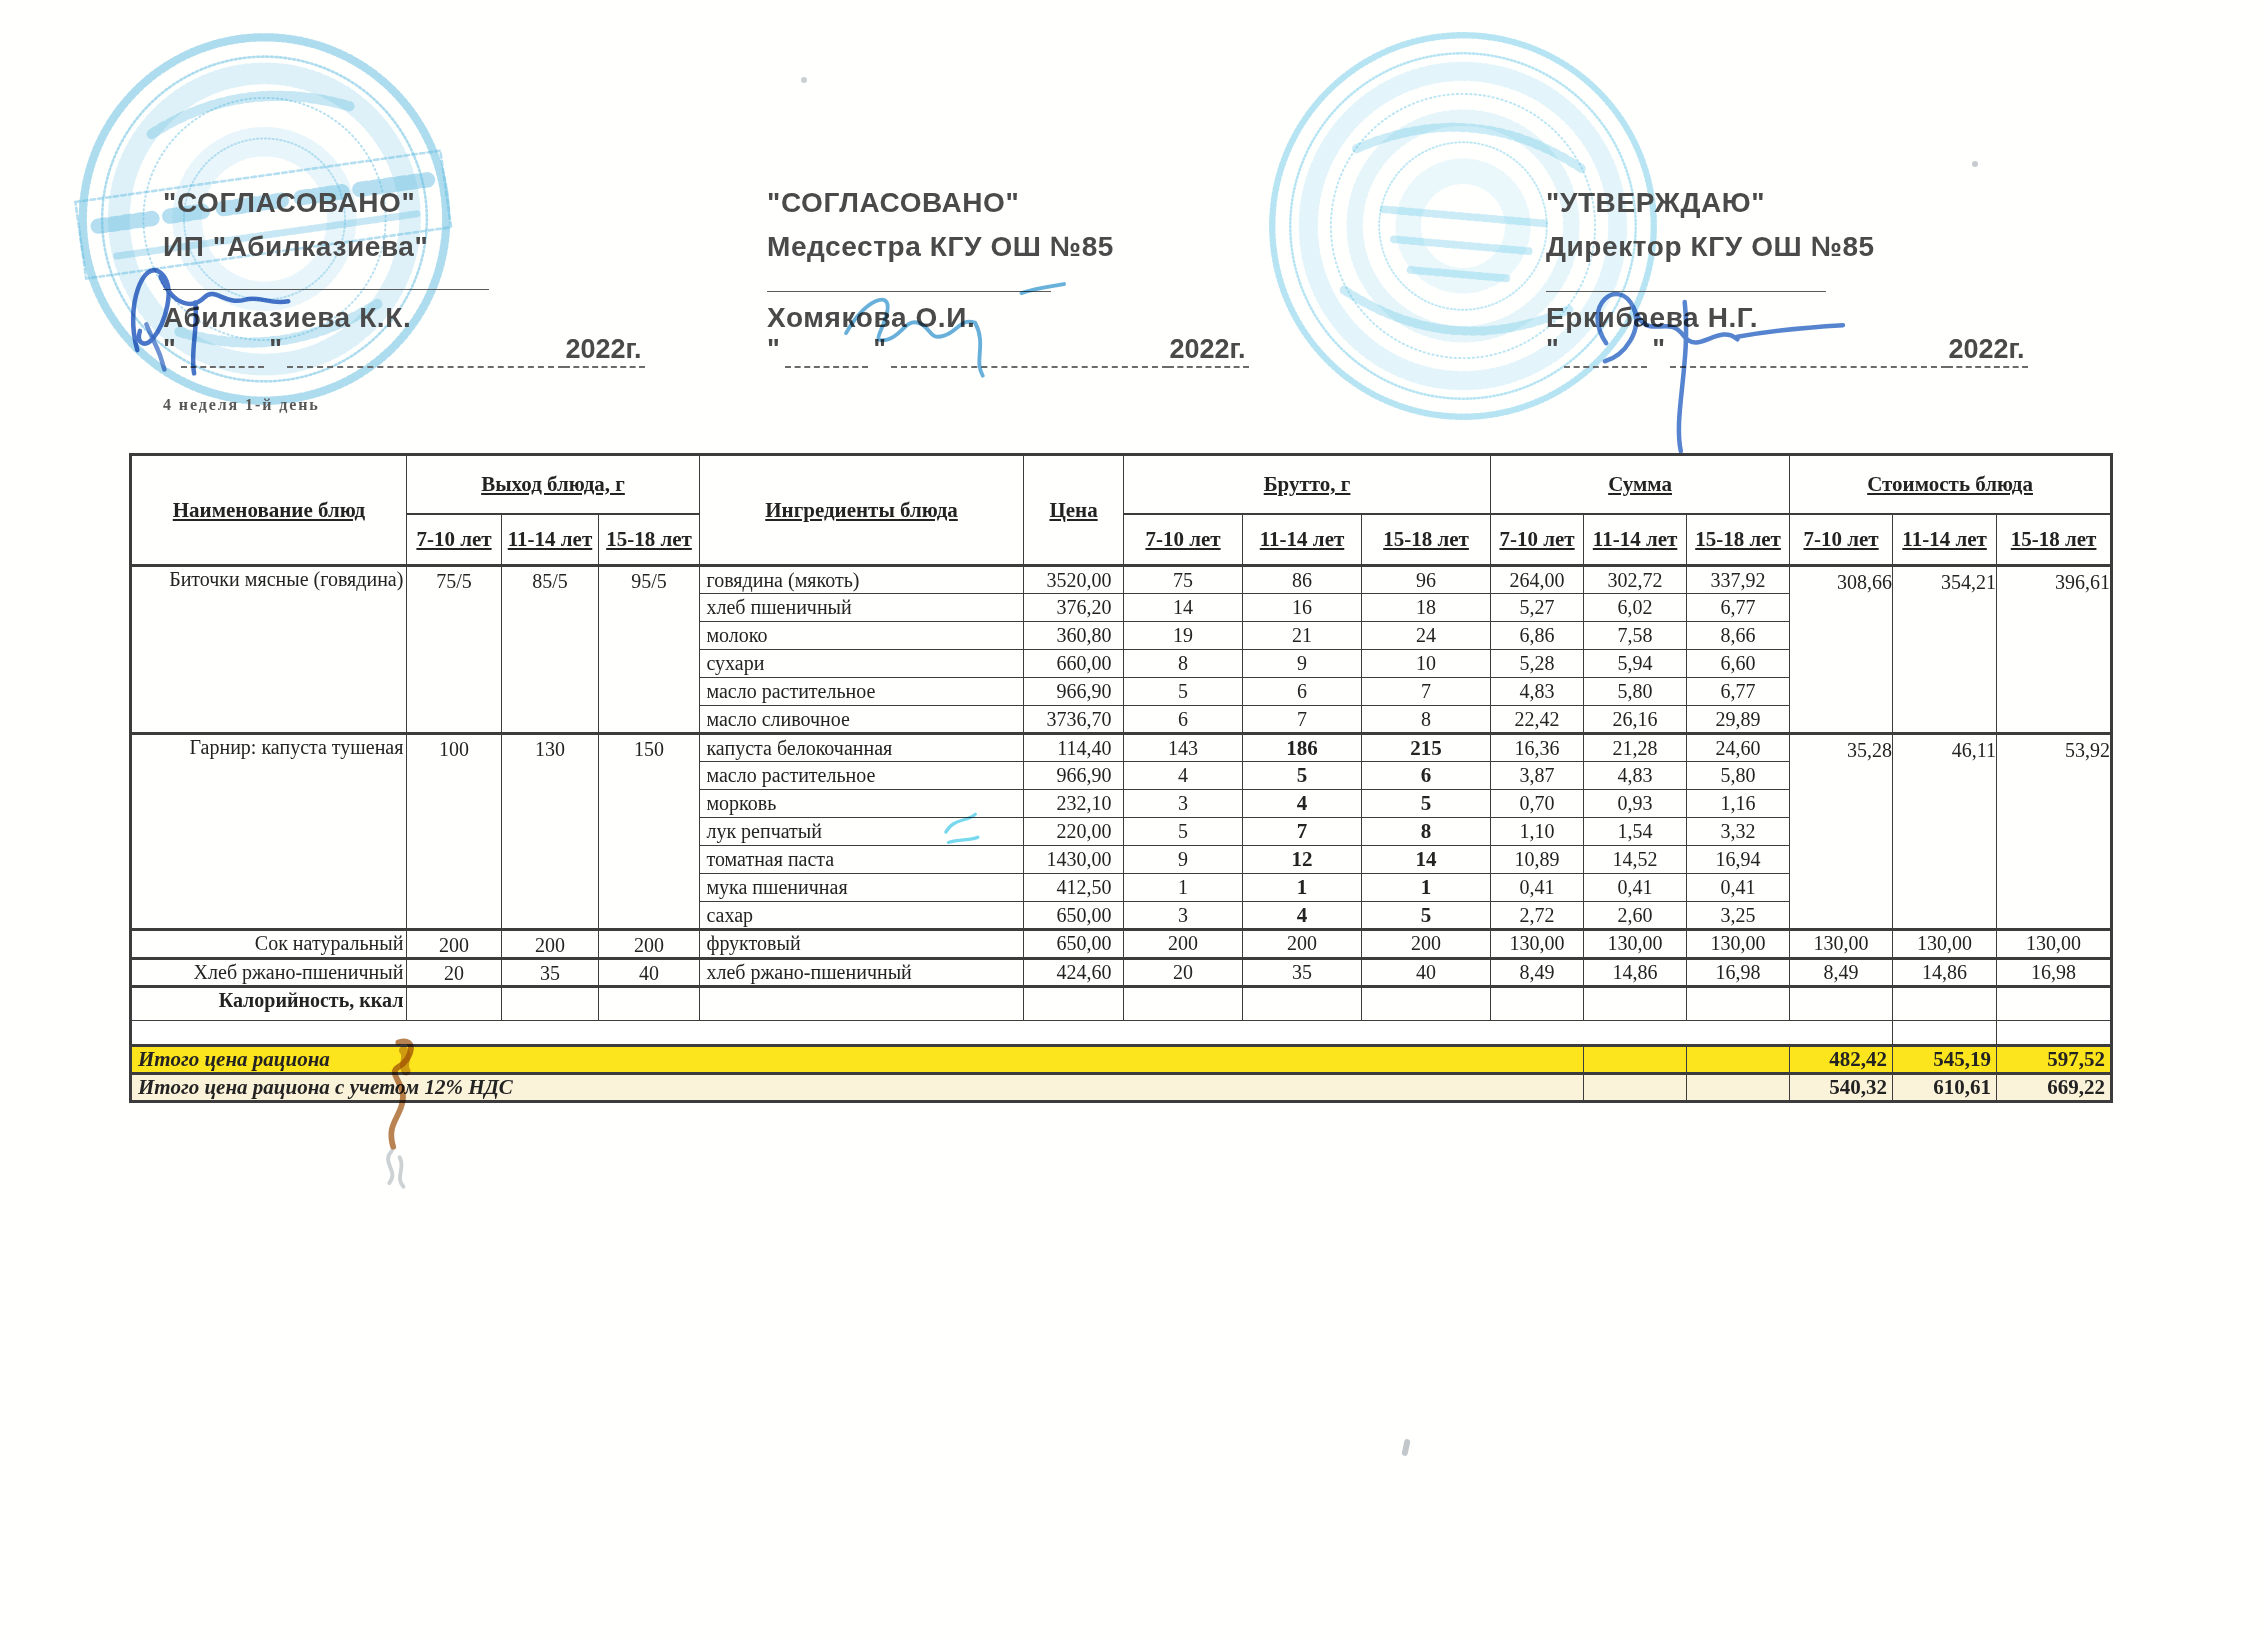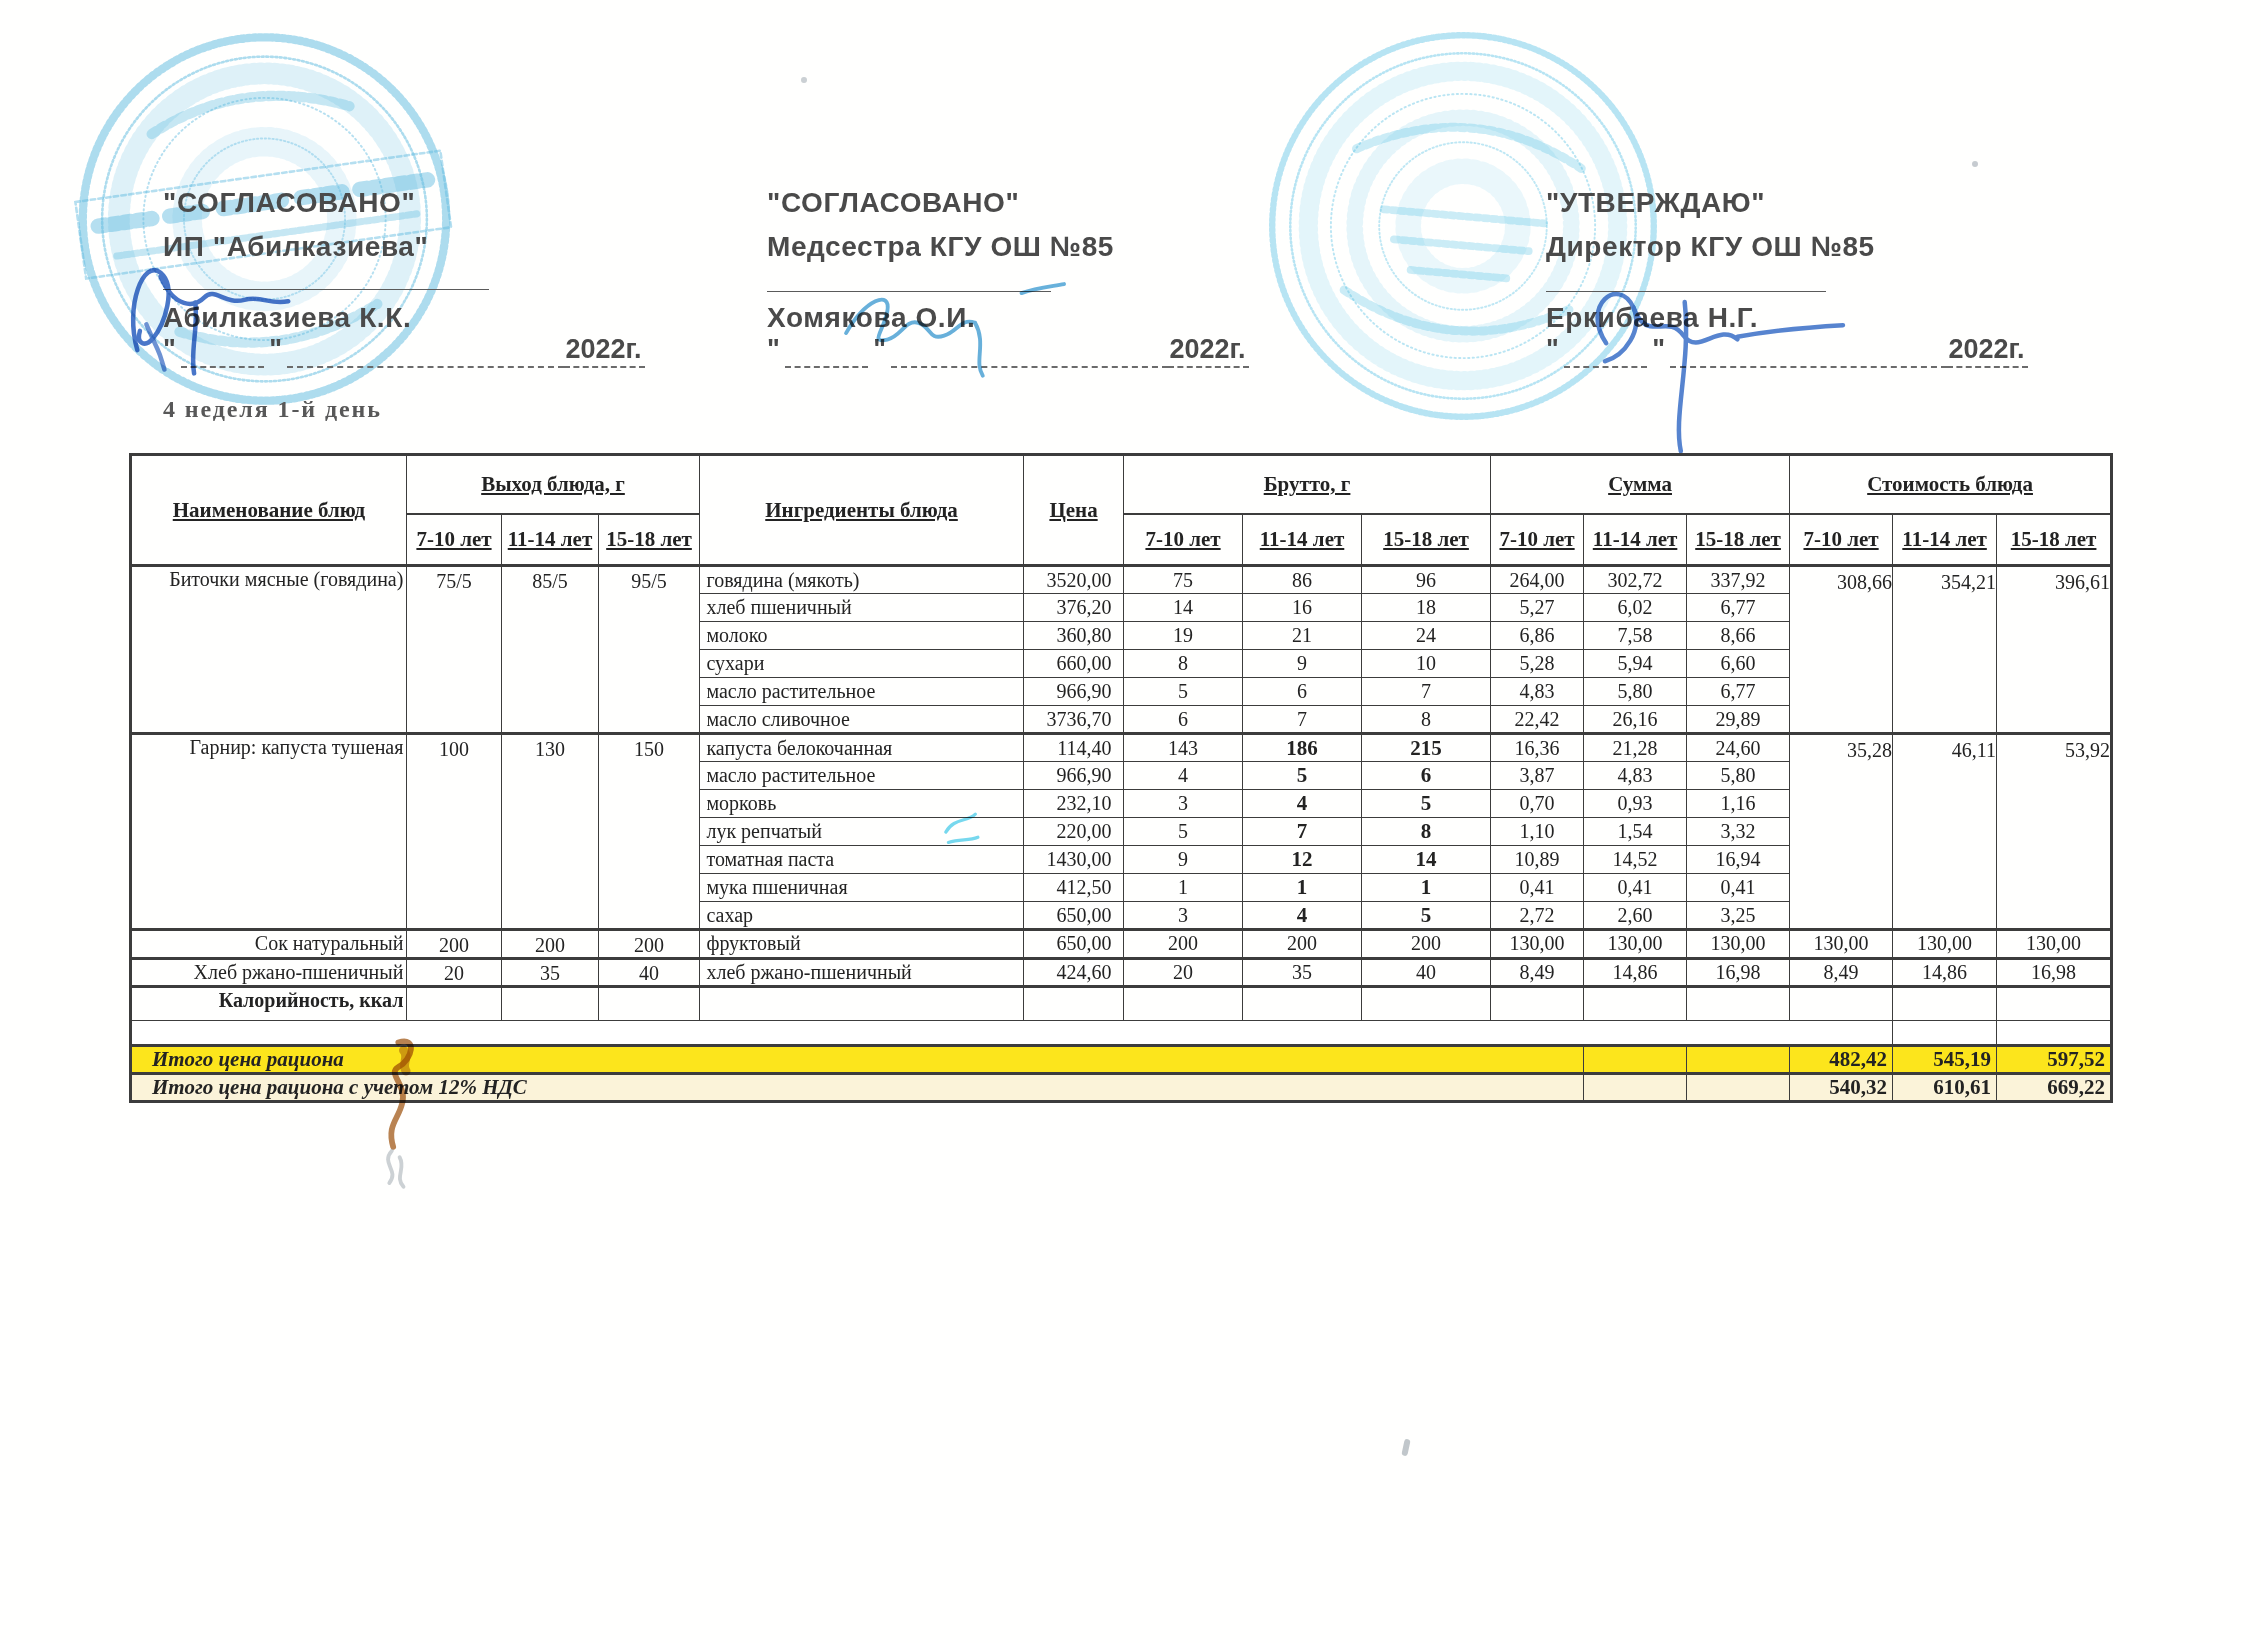--- a/index.html
+++ b/index.html
@@ -23,21 +23,21 @@
   .appr-subtitle{font-size:28px;font-weight:700;color:var(--header-text);margin-top:11.6px;letter-spacing:0.6px;}
   .appr-name{position:absolute;top:115px;left:0;font-size:28px;font-weight:700;color:var(--header-text);letter-spacing:0.6px;}
   .sig-rule{position:absolute;top:102px;left:0;height:0;border-top:1.9px solid #5a5a5a;}
   .appr-date{position:absolute;top:147px;left:0;font-size:27px;font-weight:700;color:var(--header-text);white-space:nowrap;}
   .dq{display:inline-block;}
   .du{display:inline-block;height:28px;border-bottom:2.6px dashed #6b6b6b;margin:0 5.2px;vertical-align:bottom;}
   .du.short{width:83px;}
   .du.long{width:277px;margin-right:0;}
   .dy{display:inline-block;border-bottom:2.6px dashed #6b6b6b;padding:0 3.9px 1.3px 1.3px;}
 
-  .week-label{position:absolute;left:163px;top:396px;font-family:"Liberation Serif","DejaVu Serif",serif;font-weight:700;font-size:24px;color:#585858;letter-spacing:1.9px;}
+  .week-label{position:absolute;left:163px;top:396px;font-family:"Liberation Serif","DejaVu Serif",serif;font-weight:700;font-size:16px;color:#585858;letter-spacing:1.9px;}
 
   
   svg.sig{position:absolute;mix-blend-mode:multiply;}
   svg.stamp{position:absolute;mix-blend-mode:multiply;pointer-events:none;}
   .s-left{left:68px;top:16px;transform:rotate(-8deg);}
   .s-right{left:1260px;top:22.6px;transform:rotate(5deg);}
 
   
   table.menu{position:absolute;left:129px;top:453px;width:1983px;border-collapse:collapse;table-layout:fixed;
     font-family:"Liberation Serif","DejaVu Serif",serif;color:#232323;}
@@ -55,21 +55,21 @@
   td.dish{vertical-align:top;text-align:right;padding:1.3px 2.6px 0 5.2px;line-height:1.15;}
   td.dish.bold{font-weight:700;}
   td.ing{text-align:left;padding:0 2.6px 0 6.4px;vertical-align:middle;}
   td.price{text-align:right;padding-right:11.6px;vertical-align:middle;}
   td.num{text-align:center;vertical-align:middle;}
   td.out{text-align:center;vertical-align:top;padding-top:2.6px;}
   td.cost{text-align:right;vertical-align:top;padding-top:3.9px;}
   td.hw{font-weight:700;font-size:21px;}
   tr.gs td{border-top:3.2px solid var(--border-dark);}
   tr.total td{border-top:3.2px solid var(--border-dark);border-bottom:3.2px solid var(--border-dark);}
-  tr.total td.tlabel{font-weight:700;font-style:italic;text-align:left;padding-left:20px;font-size:21px;vertical-align:middle;}
+  tr.total td.tlabel{font-weight:700;font-style:italic;text-align:left;padding-left:6px;font-size:21px;vertical-align:middle;}
   tr.total td.tval{font-weight:700;text-align:right;padding-right:5.2px;font-size:21px;vertical-align:middle;}
   tr.total.yellow td{background:var(--accent-yellow);}
   tr.total.cream td{background:var(--accent-cream);}
   tr.gap td{background:#fff;}
 
   
   svg.stain{position:absolute;mix-blend-mode:multiply;}
   .speck{position:absolute;background:#97a1a9;border-radius:50%;}
 </style>
 </head>

